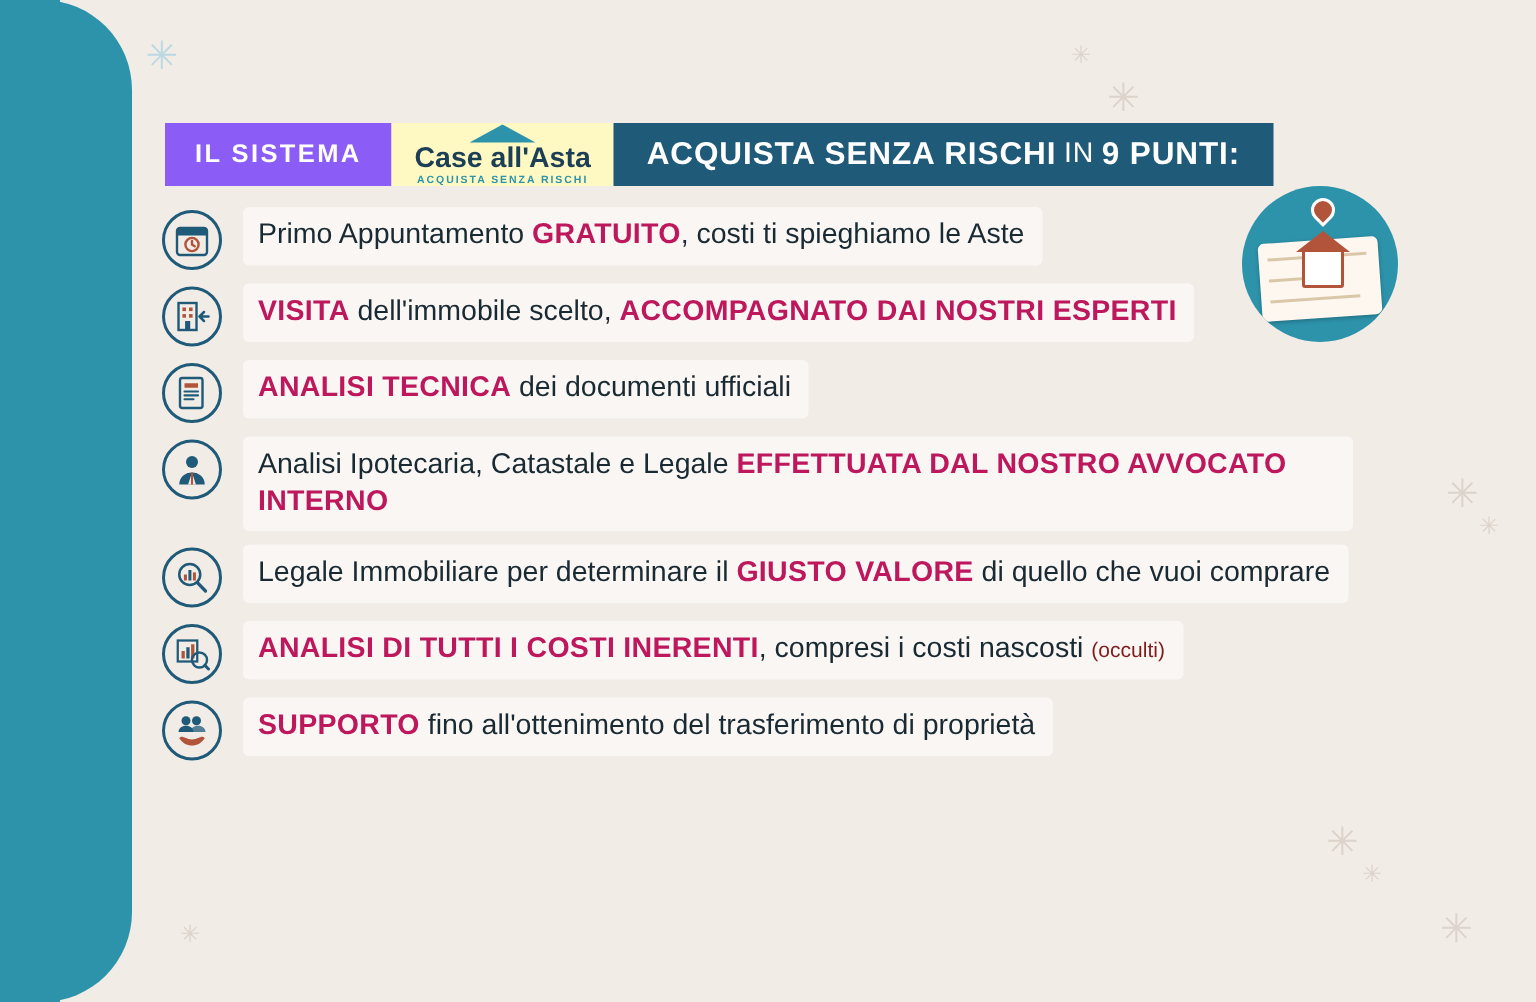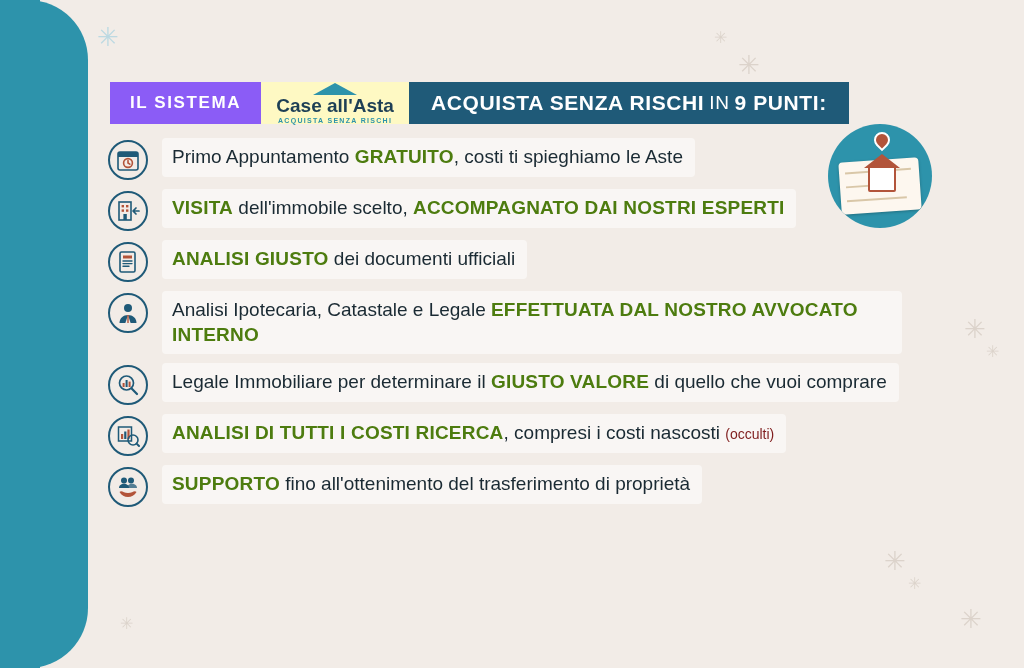--- a/index.html
+++ b/index.html
@@ -151,21 +151,21 @@
   .badge svg { display: block; }
   .txt {
     background: rgba(255,255,255,0.55);
     border-radius: 4px;
     padding: 7px 12px 7px 10px;
     font-size: 19px;
     color: #1a2a33;
     line-height: 1.3;
     max-width: 740px;
   }
-  .txt .hi { color: #4d7c0f; font-weight: bold; letter-spacing: .2px; }
+  .txt .hi { color: #be185d; font-weight: bold; letter-spacing: .2px; }
   .txt .small { font-size: 14px; color: #7f1d1d; }
 </style>
 </head>
 <body>
 
 <div id="stage">
 
   <div class="teal-panel">
     <div class="teal-panel-inner"></div>
   </div>
@@ -232,21 +232,21 @@
         <div class="txt"><span class="hi">VISITA</span><span> dell'immobile scelto, </span><span class="hi">ACCOMPAGNATO DAI NOSTRI ESPERTI</span></div>
       </div>
       <div class="row">
         <div class="badge">
           <svg width="24" height="24" viewBox="0 0 24 24">
             <rect x="4" y="2" width="15" height="20" rx="1.5" fill="none" stroke="#1f5a78" stroke-width="1.6"></rect>
             <rect x="7" y="5.5" width="9" height="3" fill="#b2543a"></rect>
             <path d="M7 11h9M7 13.6h9M7 16.2h6" stroke="#1f5a78" stroke-width="1.4" stroke-linecap="round"></path>
           </svg>
         </div>
-        <div class="txt"><span class="hi">ANALISI GIUSTO</span><span> dei documenti ufficiali</span></div>
+        <div class="txt"><span class="hi">ANALISI TECNICA</span><span> dei documenti ufficiali</span></div>
       </div>
       <div class="row">
         <div class="badge">
           <svg width="24" height="24" viewBox="0 0 24 24">
             <circle cx="12" cy="7" r="4" fill="#1f5a78"></circle>
             <path d="M3.5 22c0-4.8 3.8-8 8.5-8s8.5 3.2 8.5 8z" fill="#1f5a78"></path>
             <path d="M12 14l-2.6 8h5.2z" fill="#f2ece7"></path>
             <path d="M12 14v8" stroke="#b2543a" stroke-width="1.4"></path>
           </svg>
         </div>
@@ -268,21 +268,21 @@
         <div class="badge">
           <svg width="24" height="24" viewBox="0 0 24 24">
             <rect x="2.5" y="3" width="13" height="14" fill="none" stroke="#1f5a78" stroke-width="1.5"></rect>
             <rect x="5" y="10" width="2.2" height="5" fill="#b2543a"></rect>
             <rect x="8.2" y="7.5" width="2.2" height="7.5" fill="#1f5a78"></rect>
             <rect x="11.4" y="5.5" width="2.2" height="9.5" fill="#b2543a"></rect>
             <circle cx="17" cy="16" r="5" fill="none" stroke="#1f5a78" stroke-width="1.6"></circle>
             <path d="M20.6 19.6L23 22" stroke="#1f5a78" stroke-width="2" stroke-linecap="round"></path>
           </svg>
         </div>
-        <div class="txt"><span class="hi">ANALISI DI TUTTI I COSTI RICERCA</span><span>, compresi i costi nascosti </span><span class="small">(occulti)</span></div>
+        <div class="txt"><span class="hi">ANALISI DI TUTTI I COSTI INERENTI</span><span>, compresi i costi nascosti </span><span class="small">(occulti)</span></div>
       </div>
       <div class="row">
         <div class="badge">
           <svg width="24" height="24" viewBox="0 0 24 24">
             <circle cx="8" cy="5.5" r="3" fill="#1f5a78"></circle>
             <circle cx="15" cy="5.5" r="3" fill="#1f5a78"></circle>
             <path d="M3 13c0-2.5 2.2-4.2 5-4.2s5 1.7 5 4.2" fill="#1f5a78"></path>
             <path d="M11 13c0-2.5 2.2-4.2 5-4.2s5 1.7 5 4.2" fill="#1f5a78" opacity=".75"></path>
             <path d="M3.5 17c2-2.2 4.2 1 8.5 1s6.5-3.2 8.5-1c-2 3.4-5 5-8.5 5S5.5 20.4 3.5 17z" fill="#b2543a"></path>
           </svg>

